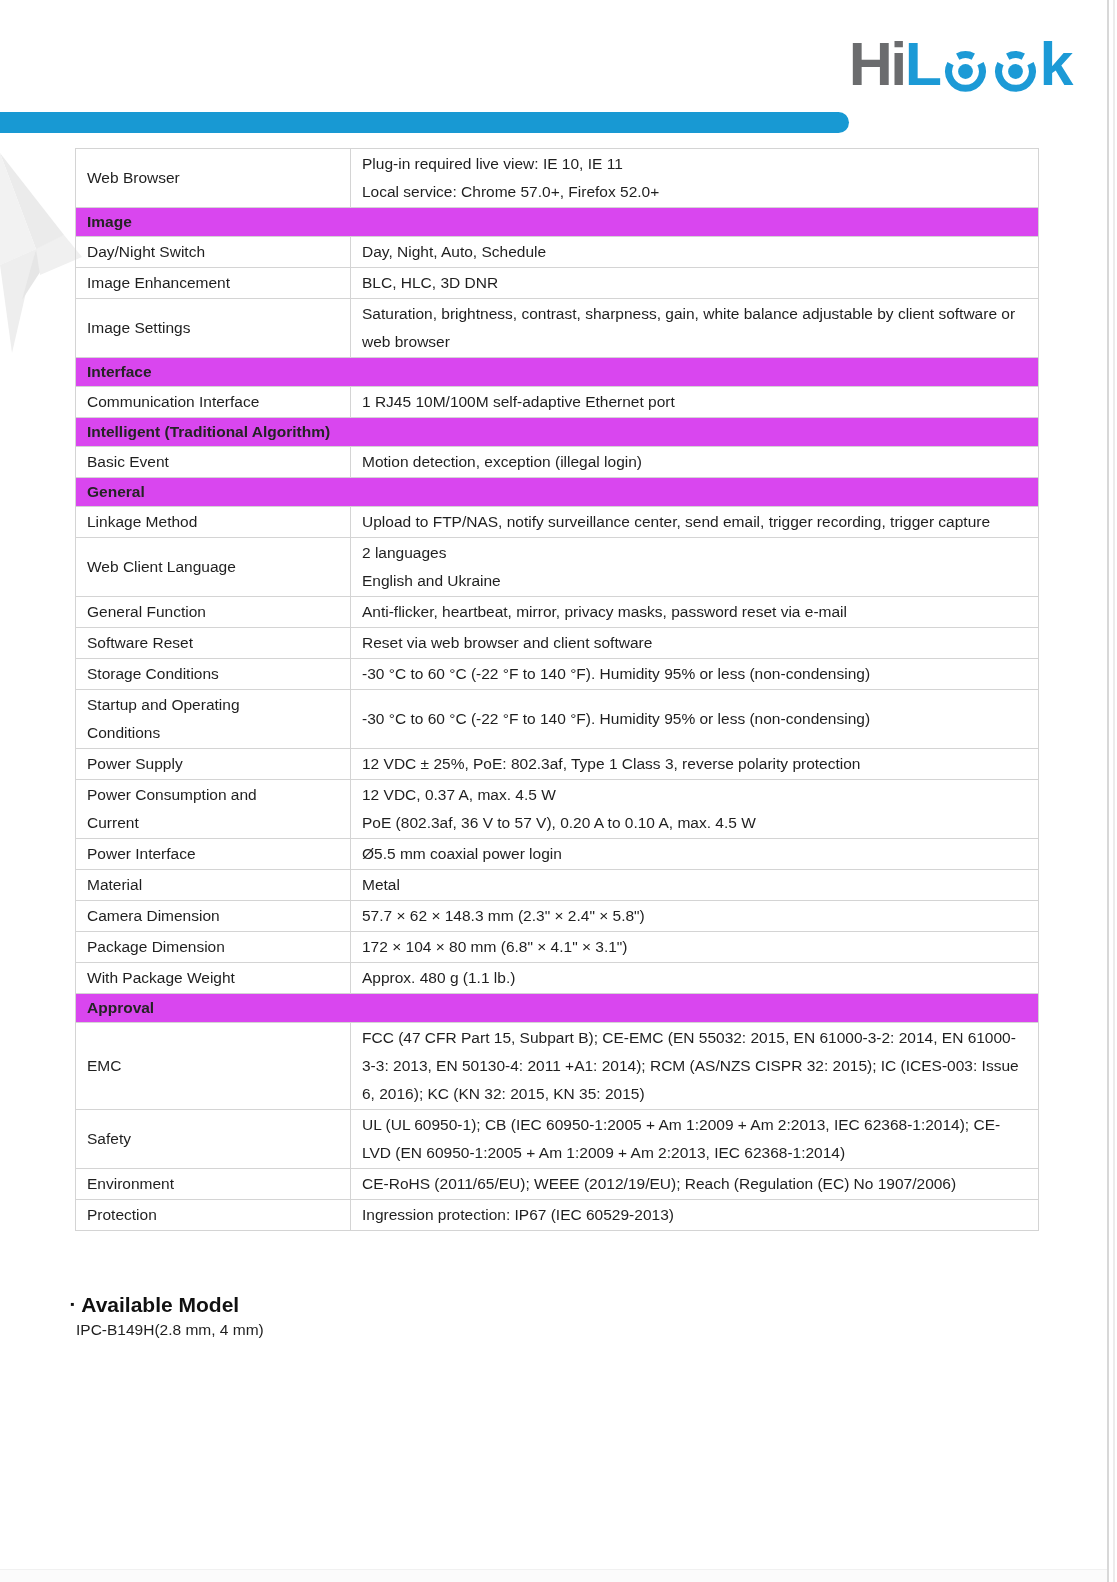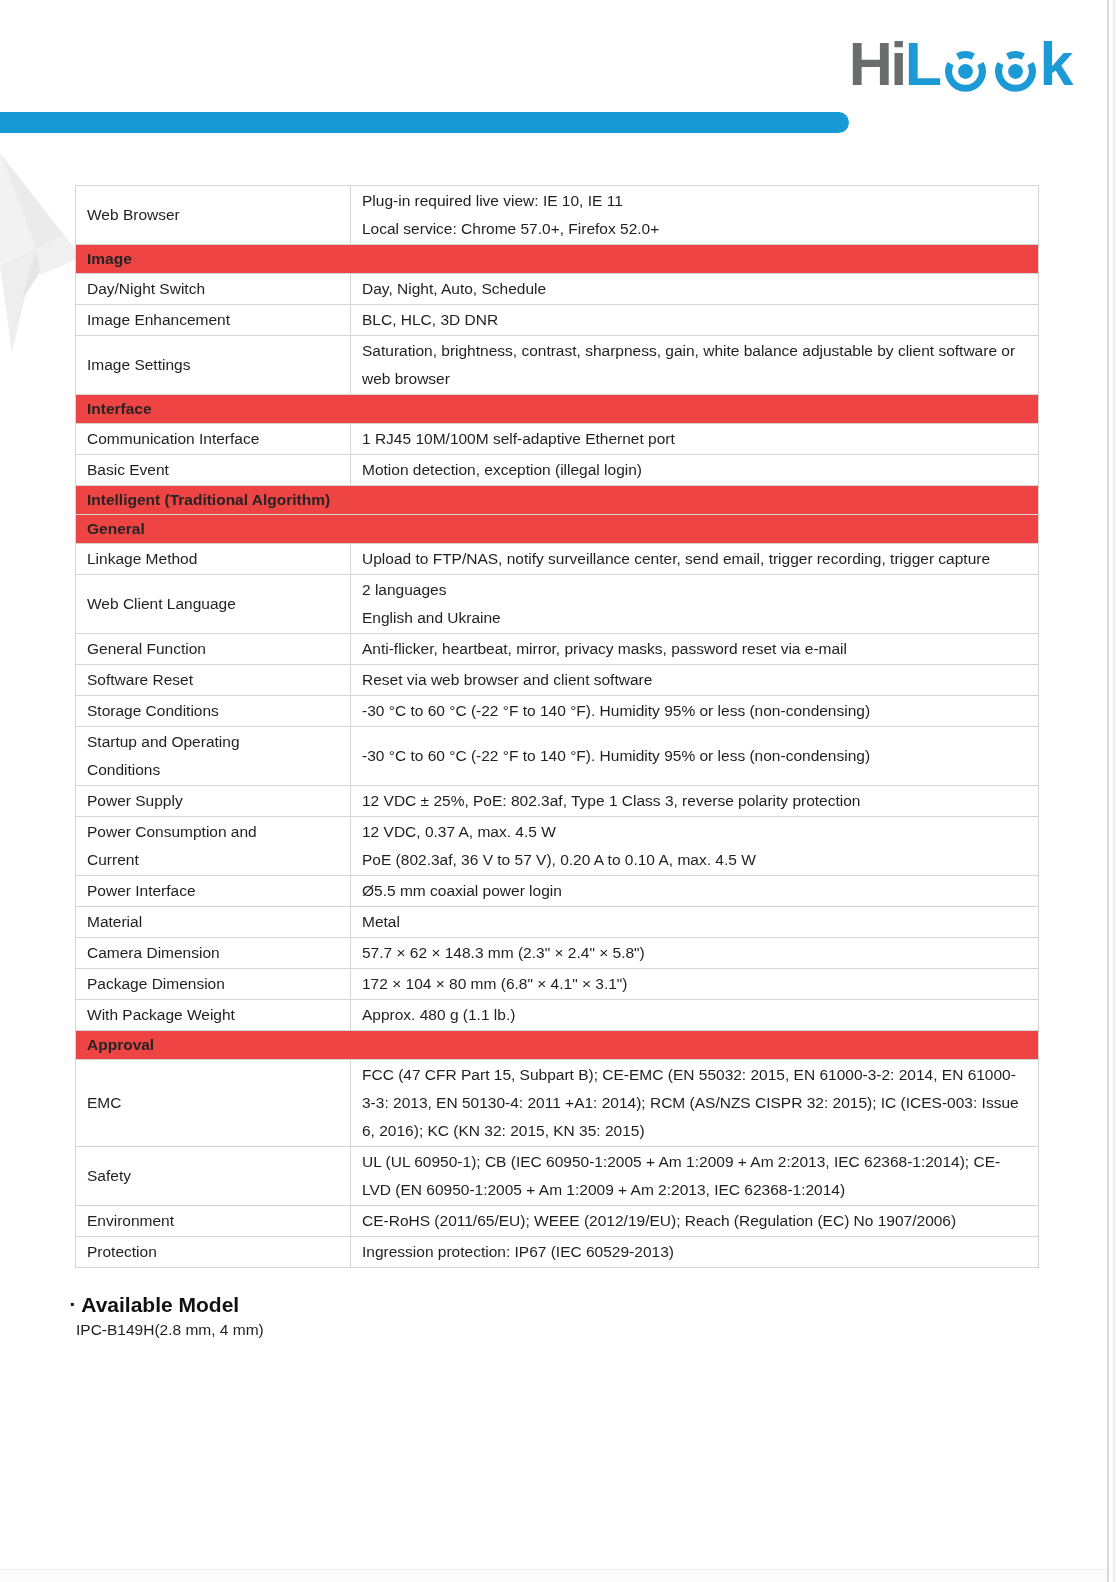--- a/index.html
+++ b/index.html
@@ -51,34 +51,33 @@
   }
 
   
   table.spec {
     position: absolute;
     top: 148px;
     left: 75px;
     width: 964px;
     border-collapse: collapse;
     table-layout: fixed;
-    margin-top: 37px;
   }
   table.spec col.c-label { width: 275px; }
   table.spec td {
     border: 1px solid #d4d4d4;
     padding: 1px 11px;
     font-size: 15.5px;
     line-height: 28px;
     vertical-align: middle;
     white-space: pre-line;
     overflow-wrap: break-word;
   }
   table.spec td.section {
-    background: #ef4444;
+    background: #d946ef;
     font-weight: bold;
     line-height: 26px;
     color: #242424;
   }
 
   
   .footer { position: absolute; left: 70px; top: 1293px; }
   .footer .heading {
     font-size: 21px;
     font-weight: bold;
@@ -161,25 +160,25 @@
         <td>Saturation, brightness, contrast, sharpness, gain, white balance adjustable by client software or web browser</td>
       </tr>
       <tr>
         <td colspan="2" class="section">Interface</td>
       </tr>
       <tr>
         <td>Communication Interface</td>
         <td>1 RJ45 10M/100M self-adaptive Ethernet port</td>
       </tr>
       <tr>
+        <td colspan="2" class="section">Intelligent (Traditional Algorithm)</td>
+      </tr>
+      <tr>
         <td>Basic Event</td>
         <td>Motion detection, exception (illegal login)</td>
-      </tr>
-      <tr>
-        <td colspan="2" class="section">Intelligent (Traditional Algorithm)</td>
       </tr>
       <tr>
         <td colspan="2" class="section">General</td>
       </tr>
       <tr>
         <td>Linkage Method</td>
         <td>Upload to FTP/NAS, notify surveillance center, send email, trigger recording, trigger capture</td>
       </tr>
       <tr>
         <td>Web Client Language</td>

